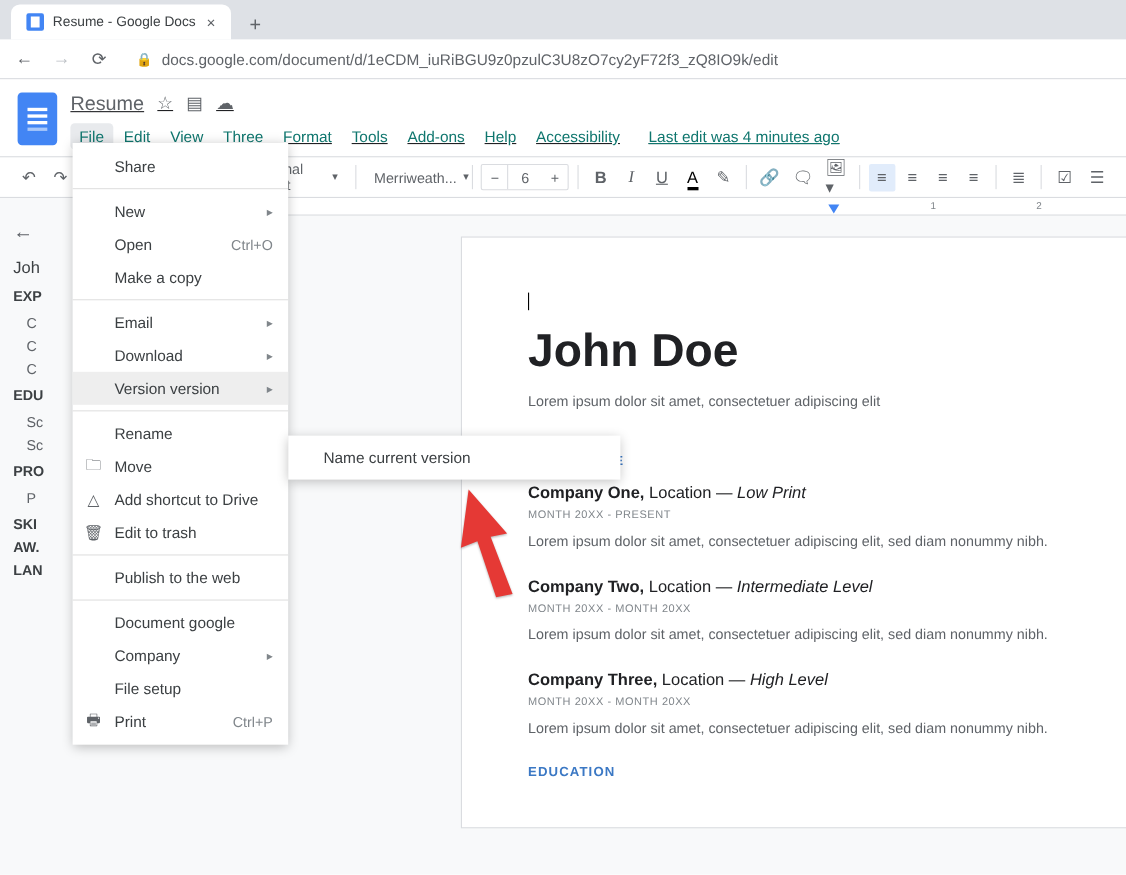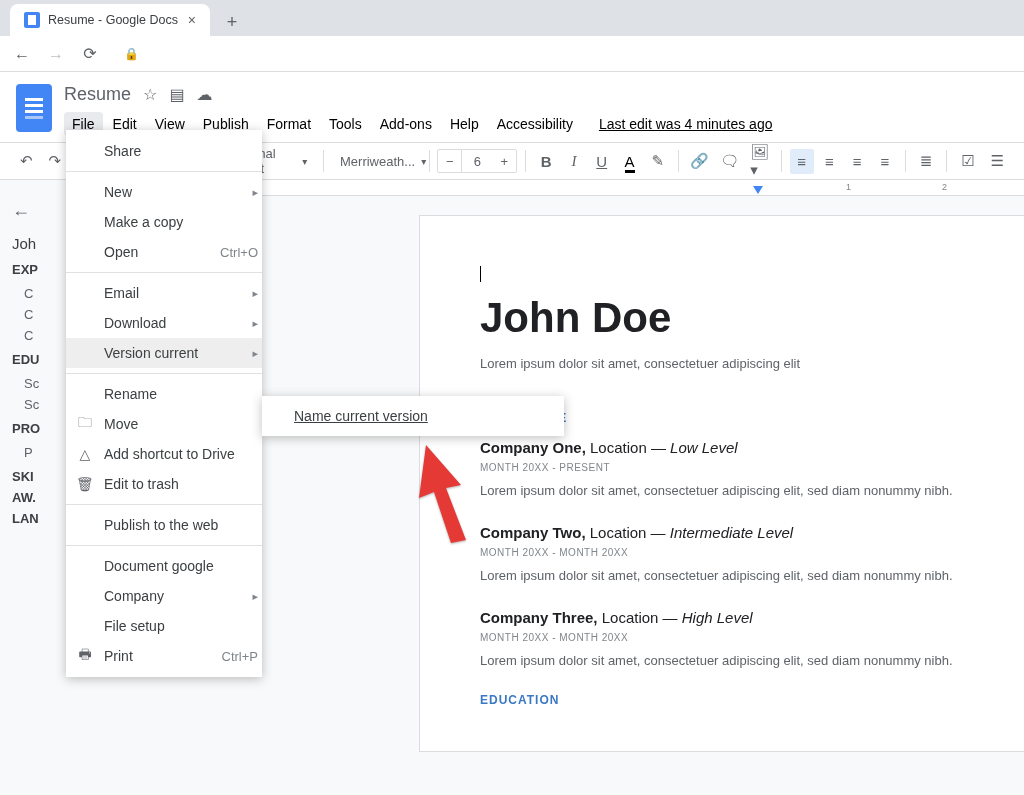--- a/index.html
+++ b/index.html
@@ -14,25 +14,25 @@
   
   .addrbar { height:36px; background:#fff; border-bottom:1px solid #dadce0; display:flex; align-items:center; padding:0 12px; gap:14px;}
   .navicon { color:#5f6368; font-size:16px; width:20px; text-align:center;}
   .navicon.dis { color:#bdc1c6;}
   .urlfield { flex:1; font-size:14px; color:#5f6368; display:flex; align-items:center; gap:8px; padding-left:10px;}
   .urlfield .lock{font-size:12px;}
   
   .docsheader { display:flex; padding:8px 16px 0 16px; align-items:flex-start; gap:12px;}
   .docslogo { width:36px; height:48px; background:#4285f4; border-radius:4px; position:relative; margin-top:4px;}
   .docslogo::before{content:""; position:absolute; width:18px; height:3px; background:#fff; top:14px; left:9px; box-shadow:0 6px 0 #fff,0 12px 0 #fff,0 18px 0 #a8c7fa;}
-  .titlecol { flex:1;}
+  .titlecol { flex:1;text-decoration:underline;}
   .titlerow { display:flex; align-items:center; gap:12px; height:28px;}
   .doctitle { font-size:18px; color:#5f6368;}
   .ticon { color:#5f6368; font-size:16px;}
-  .menubar { display:flex; gap:2px; font-size:14px; color:#000000; margin-top:4px; align-items:center;}
+  .menubar { display:flex; gap:2px; font-size:14px; color:#0f766e; margin-top:4px; align-items:center;}
   .menubar .mi { padding:4px 8px; border-radius:4px;}
   .menubar .mi.active { background:#e8eaed;}
   .lastedit { margin-left:16px; text-decoration:underline;}
   
   .toolbar { height:38px; border-top:1px solid #dadce0; border-bottom:1px solid #dadce0; margin-top:6px; display:flex; align-items:center; padding:0 14px; gap:4px; font-size:13px; color:#5f6368; background:#fff;}
   .tb { padding:4px 6px; display:flex; align-items:center; gap:4px; border-radius:2px;}
   .tb.icon{width:26px; justify-content:center; font-size:15px;}
   .sep { width:1px; height:22px; background:#dadce0; margin:0 4px;}
   .dd { padding:4px 8px; display:flex; align-items:center; gap:6px; min-width:80px;}
   .dd .arr{font-size:10px;}
@@ -64,28 +64,28 @@
   .page .cursor{display:inline-block; width:1px; height:16px; background:#000; margin-bottom:8px;}
   .page h4{color:#3b78c4; font-size:12px; letter-spacing:1px; margin:16px 0 14px 0; font-family:Arial;}
   .job{margin-bottom:22px;}
   .job .line1{font-size:15px;}
   .job .line1 .b{font-weight:bold;}
   .job .line1 .i{font-style:italic;}
   .job .line2{font-size:10px; color:#80868b; letter-spacing:0.5px; margin:6px 0 8px 0; font-family:Arial;}
   .job .line3{font-size:13px; color:#5f6368; line-height:1.6;}
   
   .dropdown{ position:absolute; left:66px; top:130px; width:196px; background:#fff; box-shadow:0 2px 10px rgba(0,0,0,.25); font-size:14px; color:#3c4043; padding:6px 0; z-index:50;}
-  .dropdown .row{display:flex; align-items:center; padding:7px 4px 7px 38px; position:relative; white-space:nowrap;}
+  .dropdown .row{display:flex; align-items:center; padding:7px 14px 7px 38px; position:relative; white-space:nowrap;}
   .dropdown .row .ic{position:absolute; left:10px; width:18px; text-align:center; color:#5f6368; font-size:14px;}
   .dropdown .row .sc{margin-left:auto; color:#80868b; font-size:13px;}
   .dropdown .row .sub{margin-left:auto; color:#80868b; font-size:11px;}
   .dropdown .row.hover{background:#eee;}
   .dropdown hr{border:none; border-top:1px solid #e0e0e0; margin:5px 0;}
   
-  .submenu{ position:absolute; left:262px; top:396px; width:302px; background:#fff; box-shadow:0 2px 10px rgba(0,0,0,.25); font-size:14px; color:#3c4043; padding:4px 0; z-index:60;text-decoration:underline;}
+  .submenu{ position:absolute; left:262px; top:396px; width:302px; background:#fff; box-shadow:0 2px 10px rgba(0,0,0,.25); font-size:14px; color:#3c4043; padding:4px 0; z-index:60;}
   .submenu .row{display:flex; align-items:center; padding:8px 14px 8px 32px;}
   .submenu .row .sc{margin-left:auto; color:#9aa0a6; font-size:13px;}
   .submenu .row.hover{background:#eee;}
   
   .redarrow{position:absolute; left:416px; top:440px; z-index:100; pointer-events:none;}
   svg.arrow{filter:drop-shadow(0 1px 1px rgba(0,0,0,.3));}
 </style>
 </head>
 <body>
 
@@ -96,37 +96,38 @@
     <span class="close">×</span>
   </div>
   <div class="newtab">+</div>
 </div>
 <div class="addrbar">
   <span class="navicon">←</span>
   <span class="navicon dis">→</span>
   <span class="navicon">⟳</span>
   <div class="urlfield">
     <span class="lock">🔒</span>
+    <span>docs.google.com/document/d/1eCDM_iuRiBGU9z0pzulC3U8zO7cy2yF72f3_zQ8IO9k/edit</span>
   </div>
 </div>
 
 <div class="docsheader">
   <div class="docslogo"></div>
   <div class="titlecol">
     <div class="titlerow">
       <span class="doctitle">Resume</span>
       <span class="ticon">☆</span>
       <span class="ticon">▤</span>
       <span class="ticon">☁</span>
     </div>
     <div class="menubar">
       <span class="mi active">File</span>
       <span class="mi">Edit</span>
       <span class="mi">View</span>
-      <span class="mi">Publish</span>
+      <span class="mi">Three</span>
       <span class="mi">Format</span>
       <span class="mi">Tools</span>
       <span class="mi">Add-ons</span>
       <span class="mi">Help</span>
       <span class="mi">Accessibility</span>
       <span class="lastedit">Last edit was 4 minutes ago</span>
     </div>
   </div>
 </div>
 
@@ -198,21 +199,21 @@
       <span class="mark" style="left:742px">2</span>
 
     </div>
     <div class="page">
       <span class="cursor"></span>
       <div class="name">John Doe</div>
       <div class="sub">Lorem ipsum dolor sit amet, consectetuer adipiscing elit</div>
       <h4>EXPERIENCE</h4>
 
       <div class="job">
-        <div class="line1"><span class="b">Company One,</span><span> Location — </span><span class="i">Low Level</span></div>
+        <div class="line1"><span class="b">Company One,</span><span> Location — </span><span class="i">Low Print</span></div>
         <div class="line2">MONTH 20XX - PRESENT</div>
         <div class="line3">Lorem ipsum dolor sit amet, consectetuer adipiscing elit, sed diam nonummy nibh.</div>
       </div>
       <div class="job">
         <div class="line1"><span class="b">Company Two,</span><span> Location — </span><span class="i">Intermediate Level</span></div>
         <div class="line2">MONTH 20XX - MONTH 20XX</div>
         <div class="line3">Lorem ipsum dolor sit amet, consectetuer adipiscing elit, sed diam nonummy nibh.</div>
       </div>
       <div class="job">
         <div class="line1"><span class="b">Company Three,</span><span> Location — </span><span class="i">High Level</span></div>
@@ -228,37 +229,37 @@
 <div class="dropdown">
   <div class="row">
       <span>Share</span>
     </div>
   <hr>
   <div class="row">
       <span>New</span>
       <span class="sub">▸</span>
     </div>
   <div class="row">
-      <span>Make a copy</span>
-    </div>
-  <div class="row">
       <span>Open</span>
       <span class="sc">Ctrl+O</span>
     </div>
+  <div class="row">
+      <span>Make a copy</span>
+    </div>
   <hr>
   <div class="row">
       <span>Email</span>
       <span class="sub">▸</span>
     </div>
   <div class="row">
       <span>Download</span>
       <span class="sub">▸</span>
     </div>
   <div class="row hover">
-      <span>Version current</span>
+      <span>Version version</span>
       <span class="sub">▸</span>
     </div>
   <hr>
   <div class="row">
       <span>Rename</span>
     </div>
   <div class="row">
       <span class="ic">🗀</span>
       <span>Move</span>
     </div>

